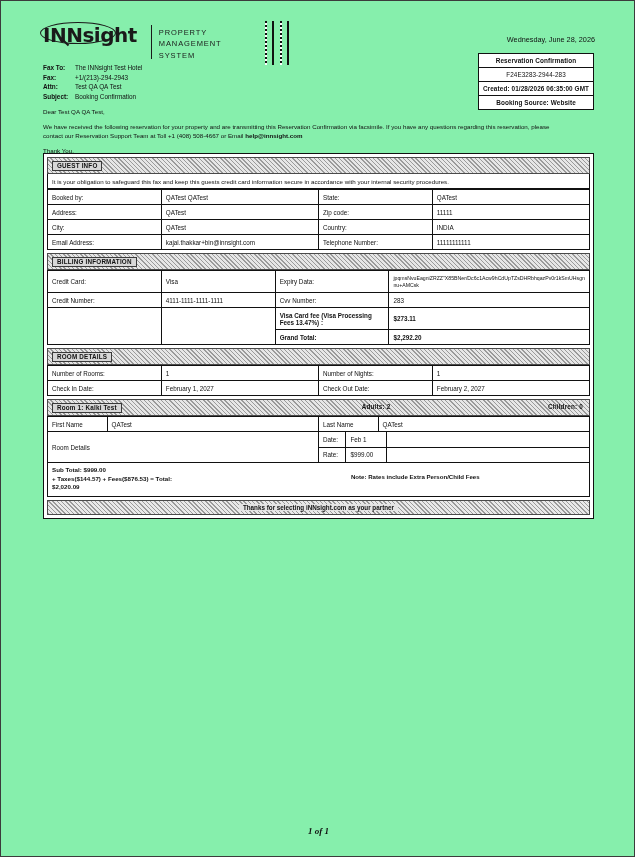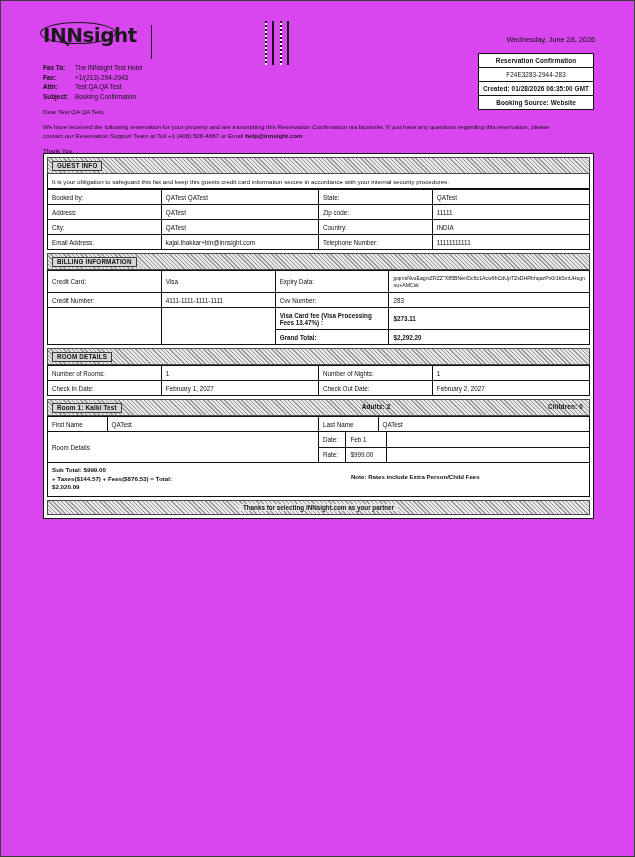--- a/index.html
+++ b/index.html
@@ -14,21 +14,21 @@
     height: 857px;
     background: #ffffff;
     overflow: hidden;
     border: 1px solid #3b3b3b;
   }
   .sheet {
     position: absolute;
     left: 0; top: 0;
     width: 635px;
     height: 857px;
-    background: #d946ef;
+    background: #86efac;
   }
 
   
   .header {
     position: absolute;
     left: 42px; top: 18px;
     width: 552px;
     height: 48px;
   }
   .logo-wrap {
@@ -293,20 +293,25 @@
 
     <div class="header">
 
       <div class="logo-wrap">
         <div class="logo-mark">
           <span class="logo-ellipse"></span>
           <span class="logo-handle"></span>
           <span>INNsight</span>
         </div>
         <div class="logo-divider"></div>
+        <div class="logo-words">
+          <div>PROPERTY</div>
+          <div>MANAGEMENT</div>
+          <div>SYSTEM</div>
+        </div>
       </div>
 
       <div class="barcode">
         <span class="bc1"></span>
           <span class="bc2"></span>
         <span class="bc3"></span>
           <span class="bc4"></span>
       </div>
 
       <div class="datestamp">Wednesday, June 28, 2026</div>
@@ -480,15 +485,16 @@
         <div class="strong">+ Taxes($144.57) + Fees($876.53) = Total:</div>
         <div class="strong">$2,020.09</div>
         <div class="note">Note: Rates include Extra Person/Child Fees</div>
       </div>
 
       <div class="thanksbar">
         <span>Thanks for selecting iNNsight.com as your partner</span>
       </div>
     </div>
 
+    <div class="pagefoot">1 of 1</div>
 
   </div>
 </div>
 
 </body></html>

